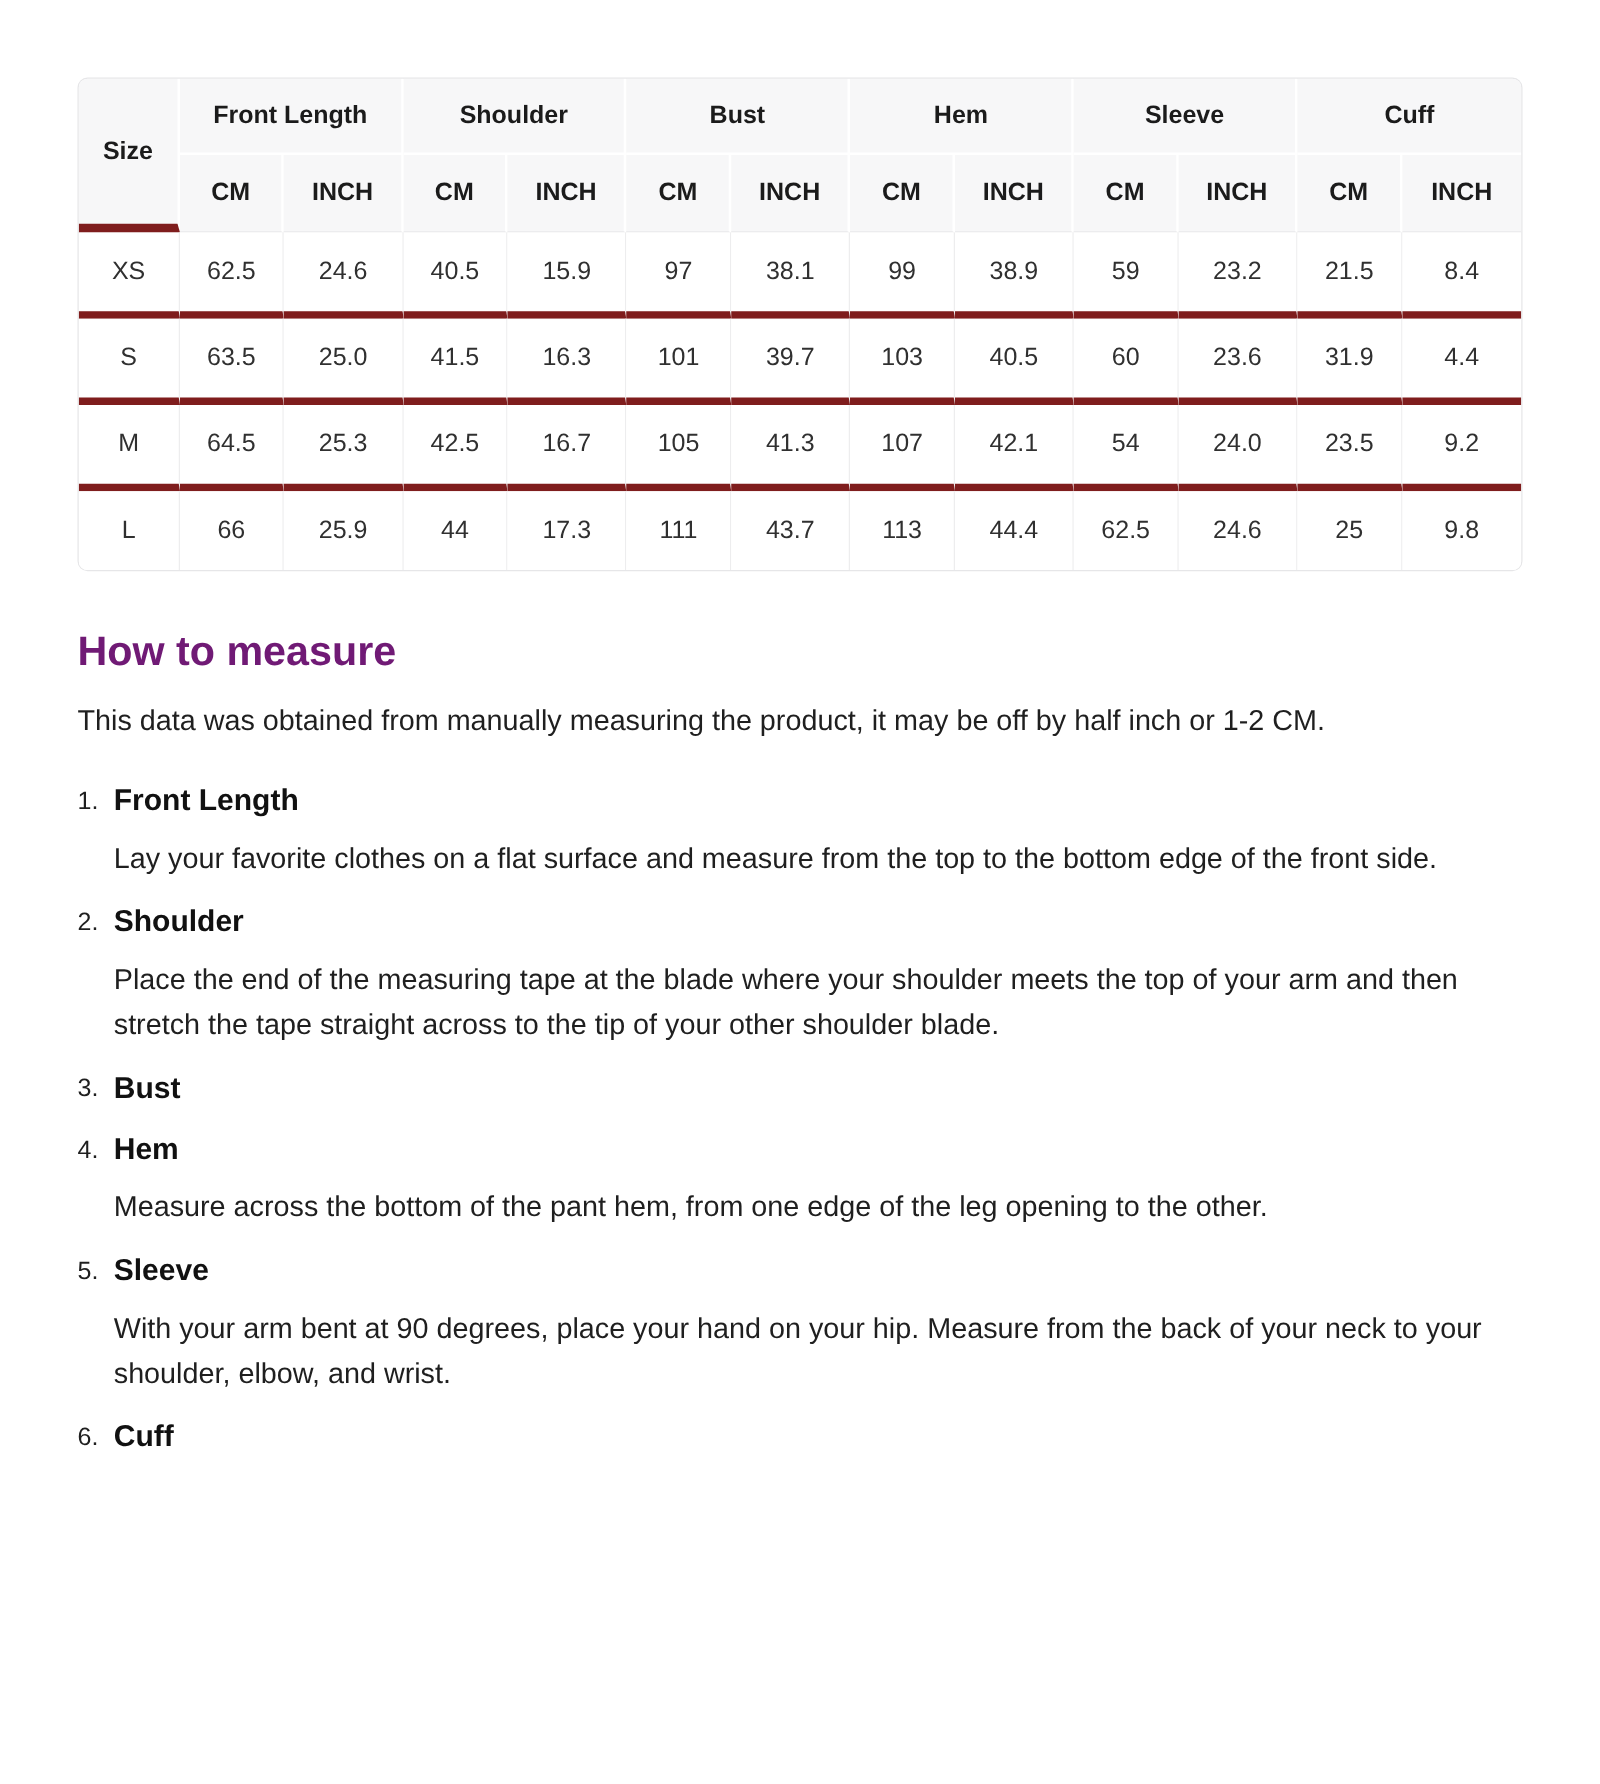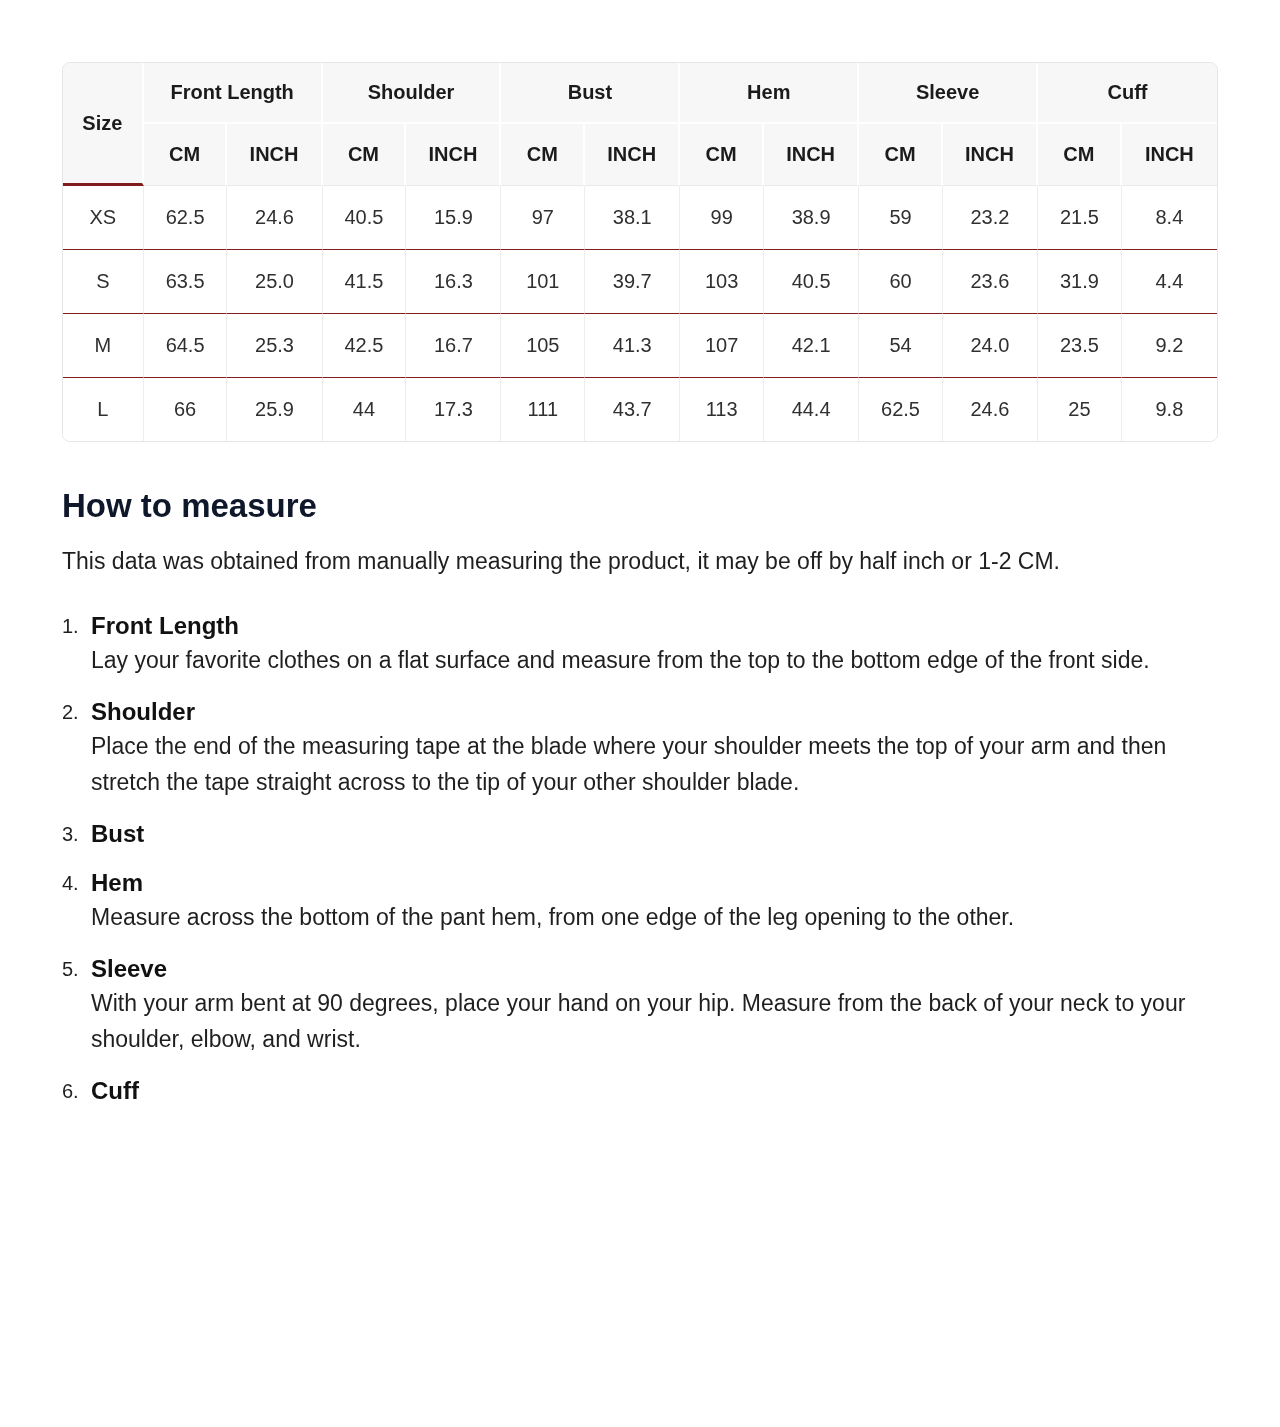--- a/index.html
+++ b/index.html
@@ -38,40 +38,40 @@
   table.size-chart thead th {
     background: #f7f7f8;
     color: #1b1b1b;
     font-weight: 700;
     border-right: 2px solid #ffffff;
     border-bottom: 2px solid #ffffff;
     padding: 18px 4px;
   }
   table.size-chart thead th:last-child { border-right: none; }
   table.size-chart thead tr.units-row th { border-bottom: 1px solid #e9e9ea; padding: 19px 4px; }
-  table.size-chart thead th.corner-th { border-bottom: 3px solid #7f1d1d; }
+  table.size-chart thead th.corner-th { border-bottom: 7px solid #7f1d1d; }
   
   table.size-chart tbody td {
     background: #ffffff;
     color: #303030;
     font-weight: 400;
     border-right: 1px solid #ededee;
-    border-bottom: 1px solid #7f1d1d;
+    border-bottom: 6px solid #7f1d1d;
     padding: 20px 4px;
   }
   table.size-chart tbody td:last-child { border-right: none; }
   table.size-chart tbody tr:last-child td { border-bottom: none; }
 
   
   h2.htm-title {
     margin: 44px 0 0 0;
     font-size: 33px;
     line-height: 1.2;
     font-weight: 700;
-    color: #0f172a;
+    color: #701a75;
   }
   p.htm-intro {
     margin: 17px 0 3px 0;
     font-size: 23px;
     line-height: 36px;
     color: #1f1f1f;
     max-width: 1156px;
   }
   ol.htm-list {
     list-style: none;
@@ -90,21 +90,21 @@
     font-size: 20px;
     color: #1f1f1f;
   }
   ol.htm-list .item-title {
     font-size: 24px;
     font-weight: 700;
     line-height: 30px;
     color: #111111;
   }
   ol.htm-list .item-desc {
-    margin-top: 1px;
+    margin-top: 12px;
     font-size: 23px;
     line-height: 36px;
     color: #1f1f1f;
     max-width: 1125px;
   }
 </style>
 </head>
 <body>
 
 <div class="container">

